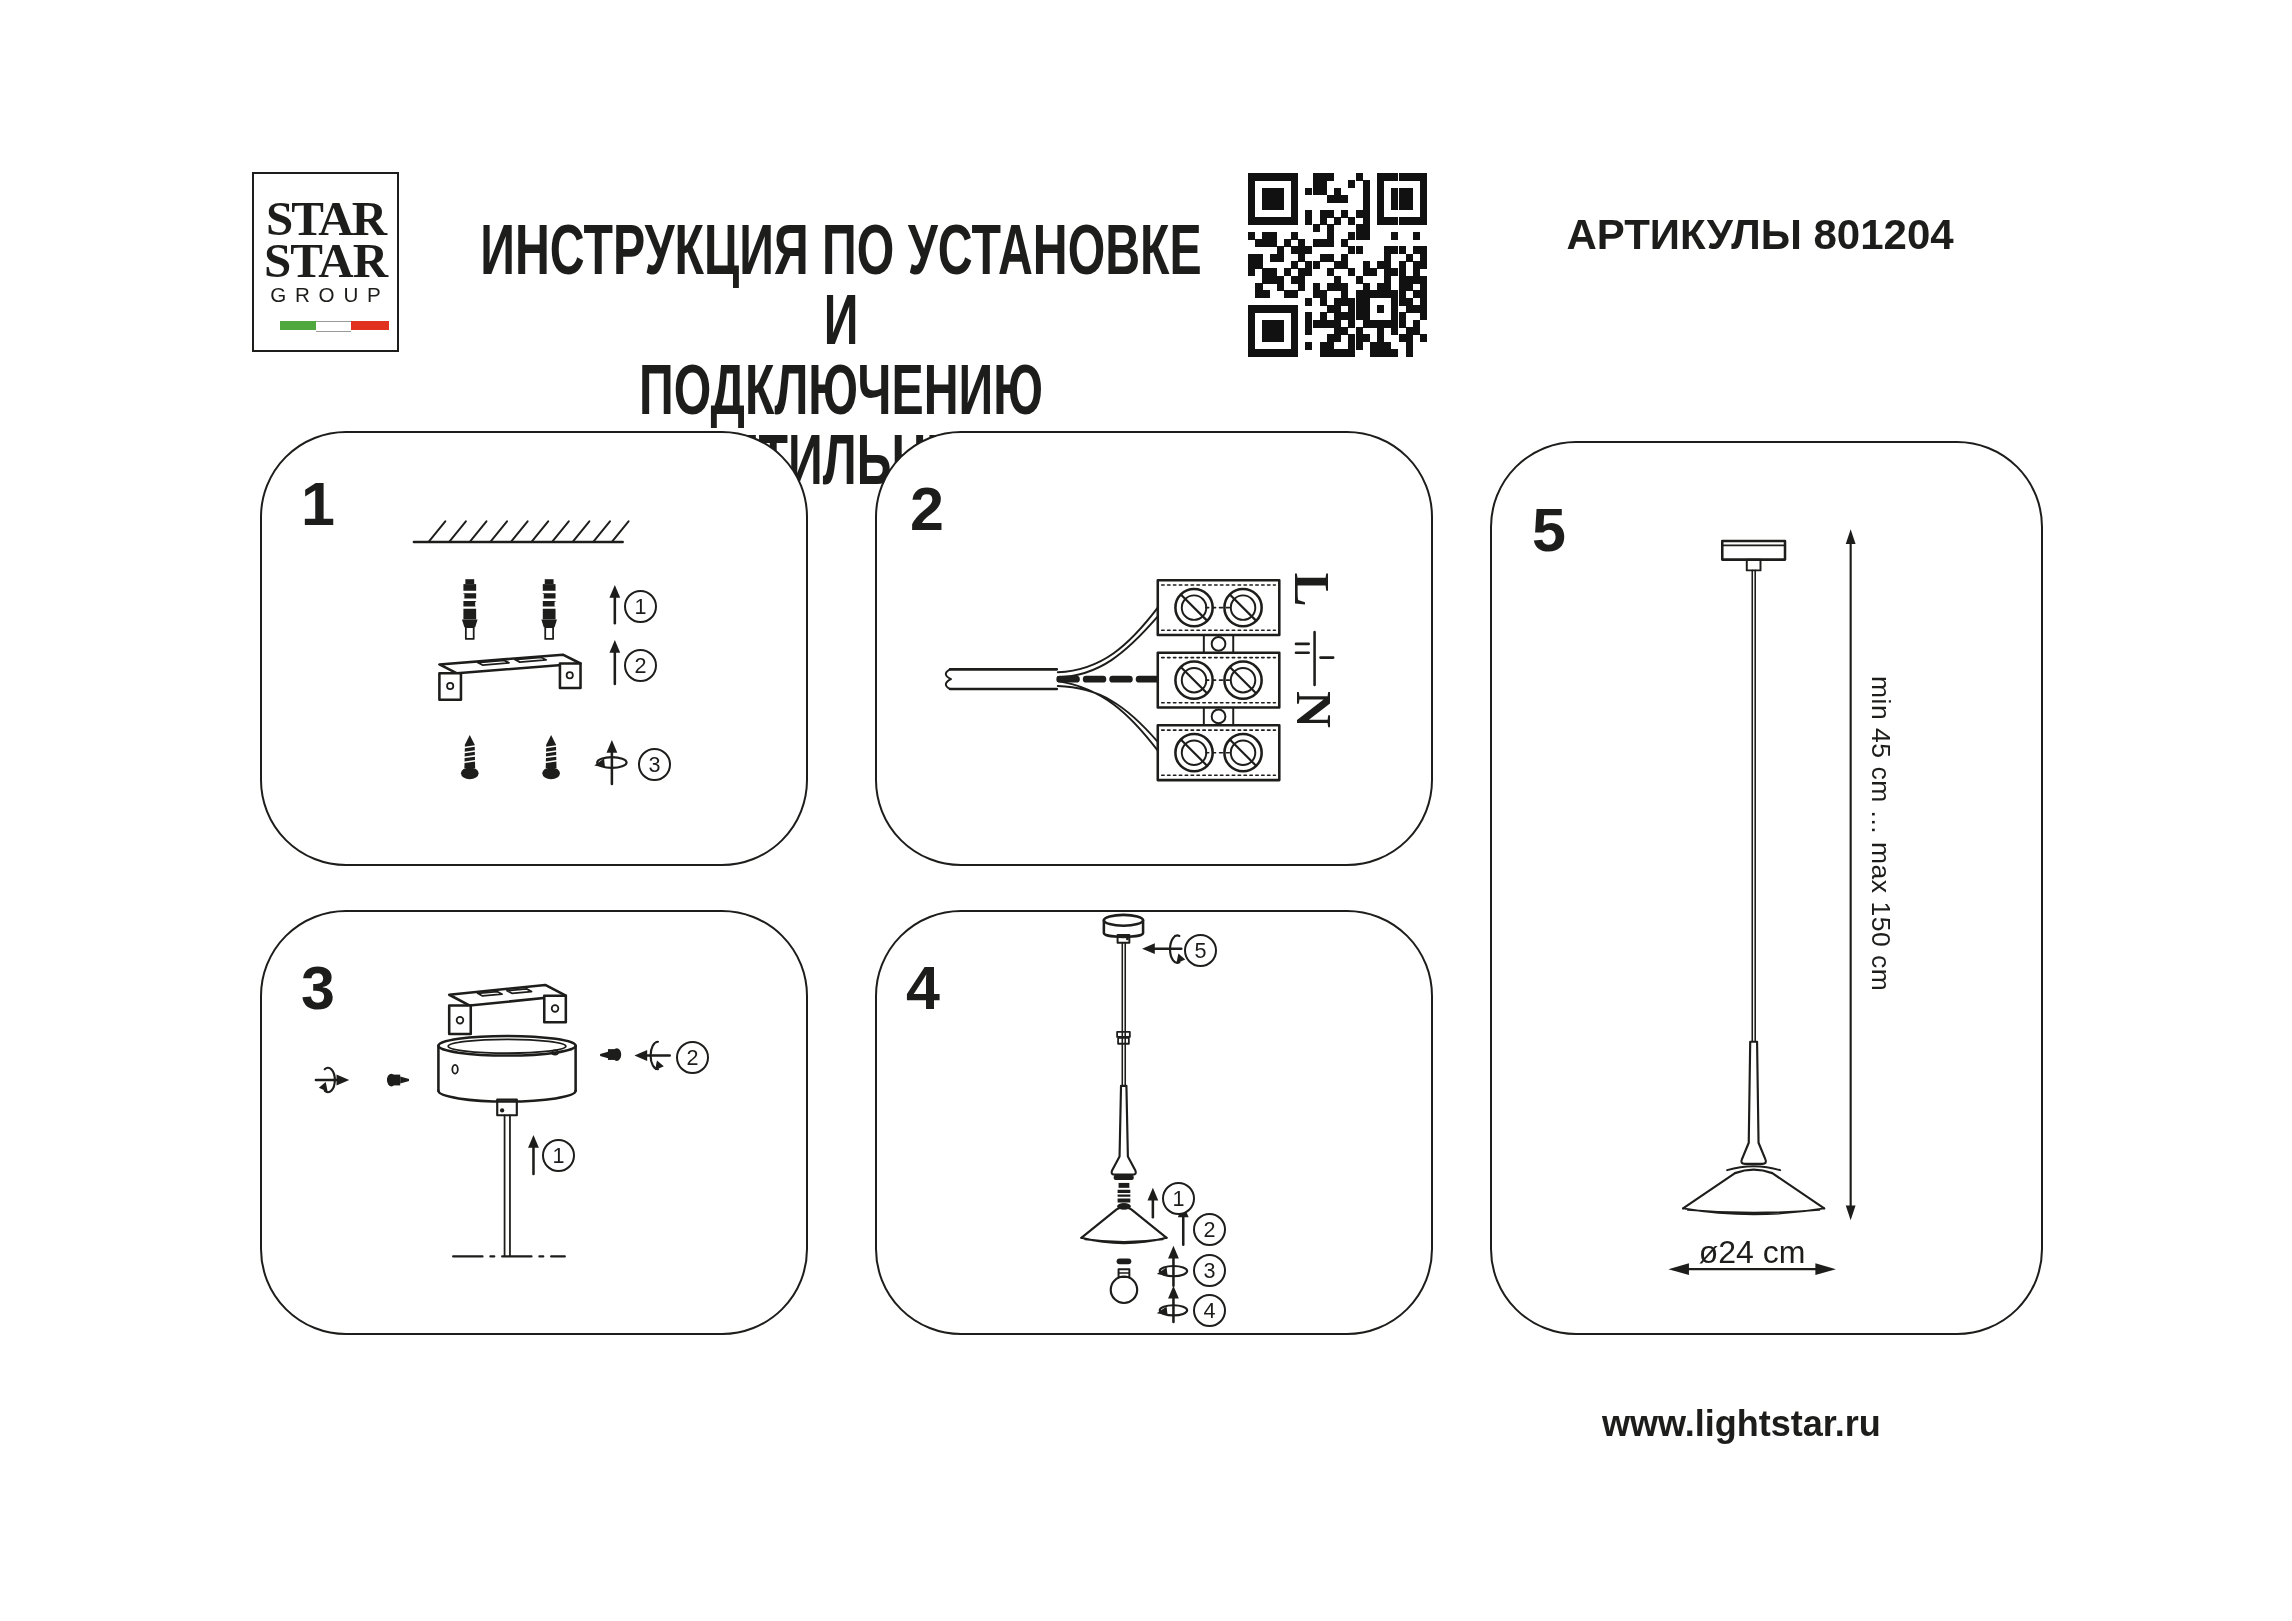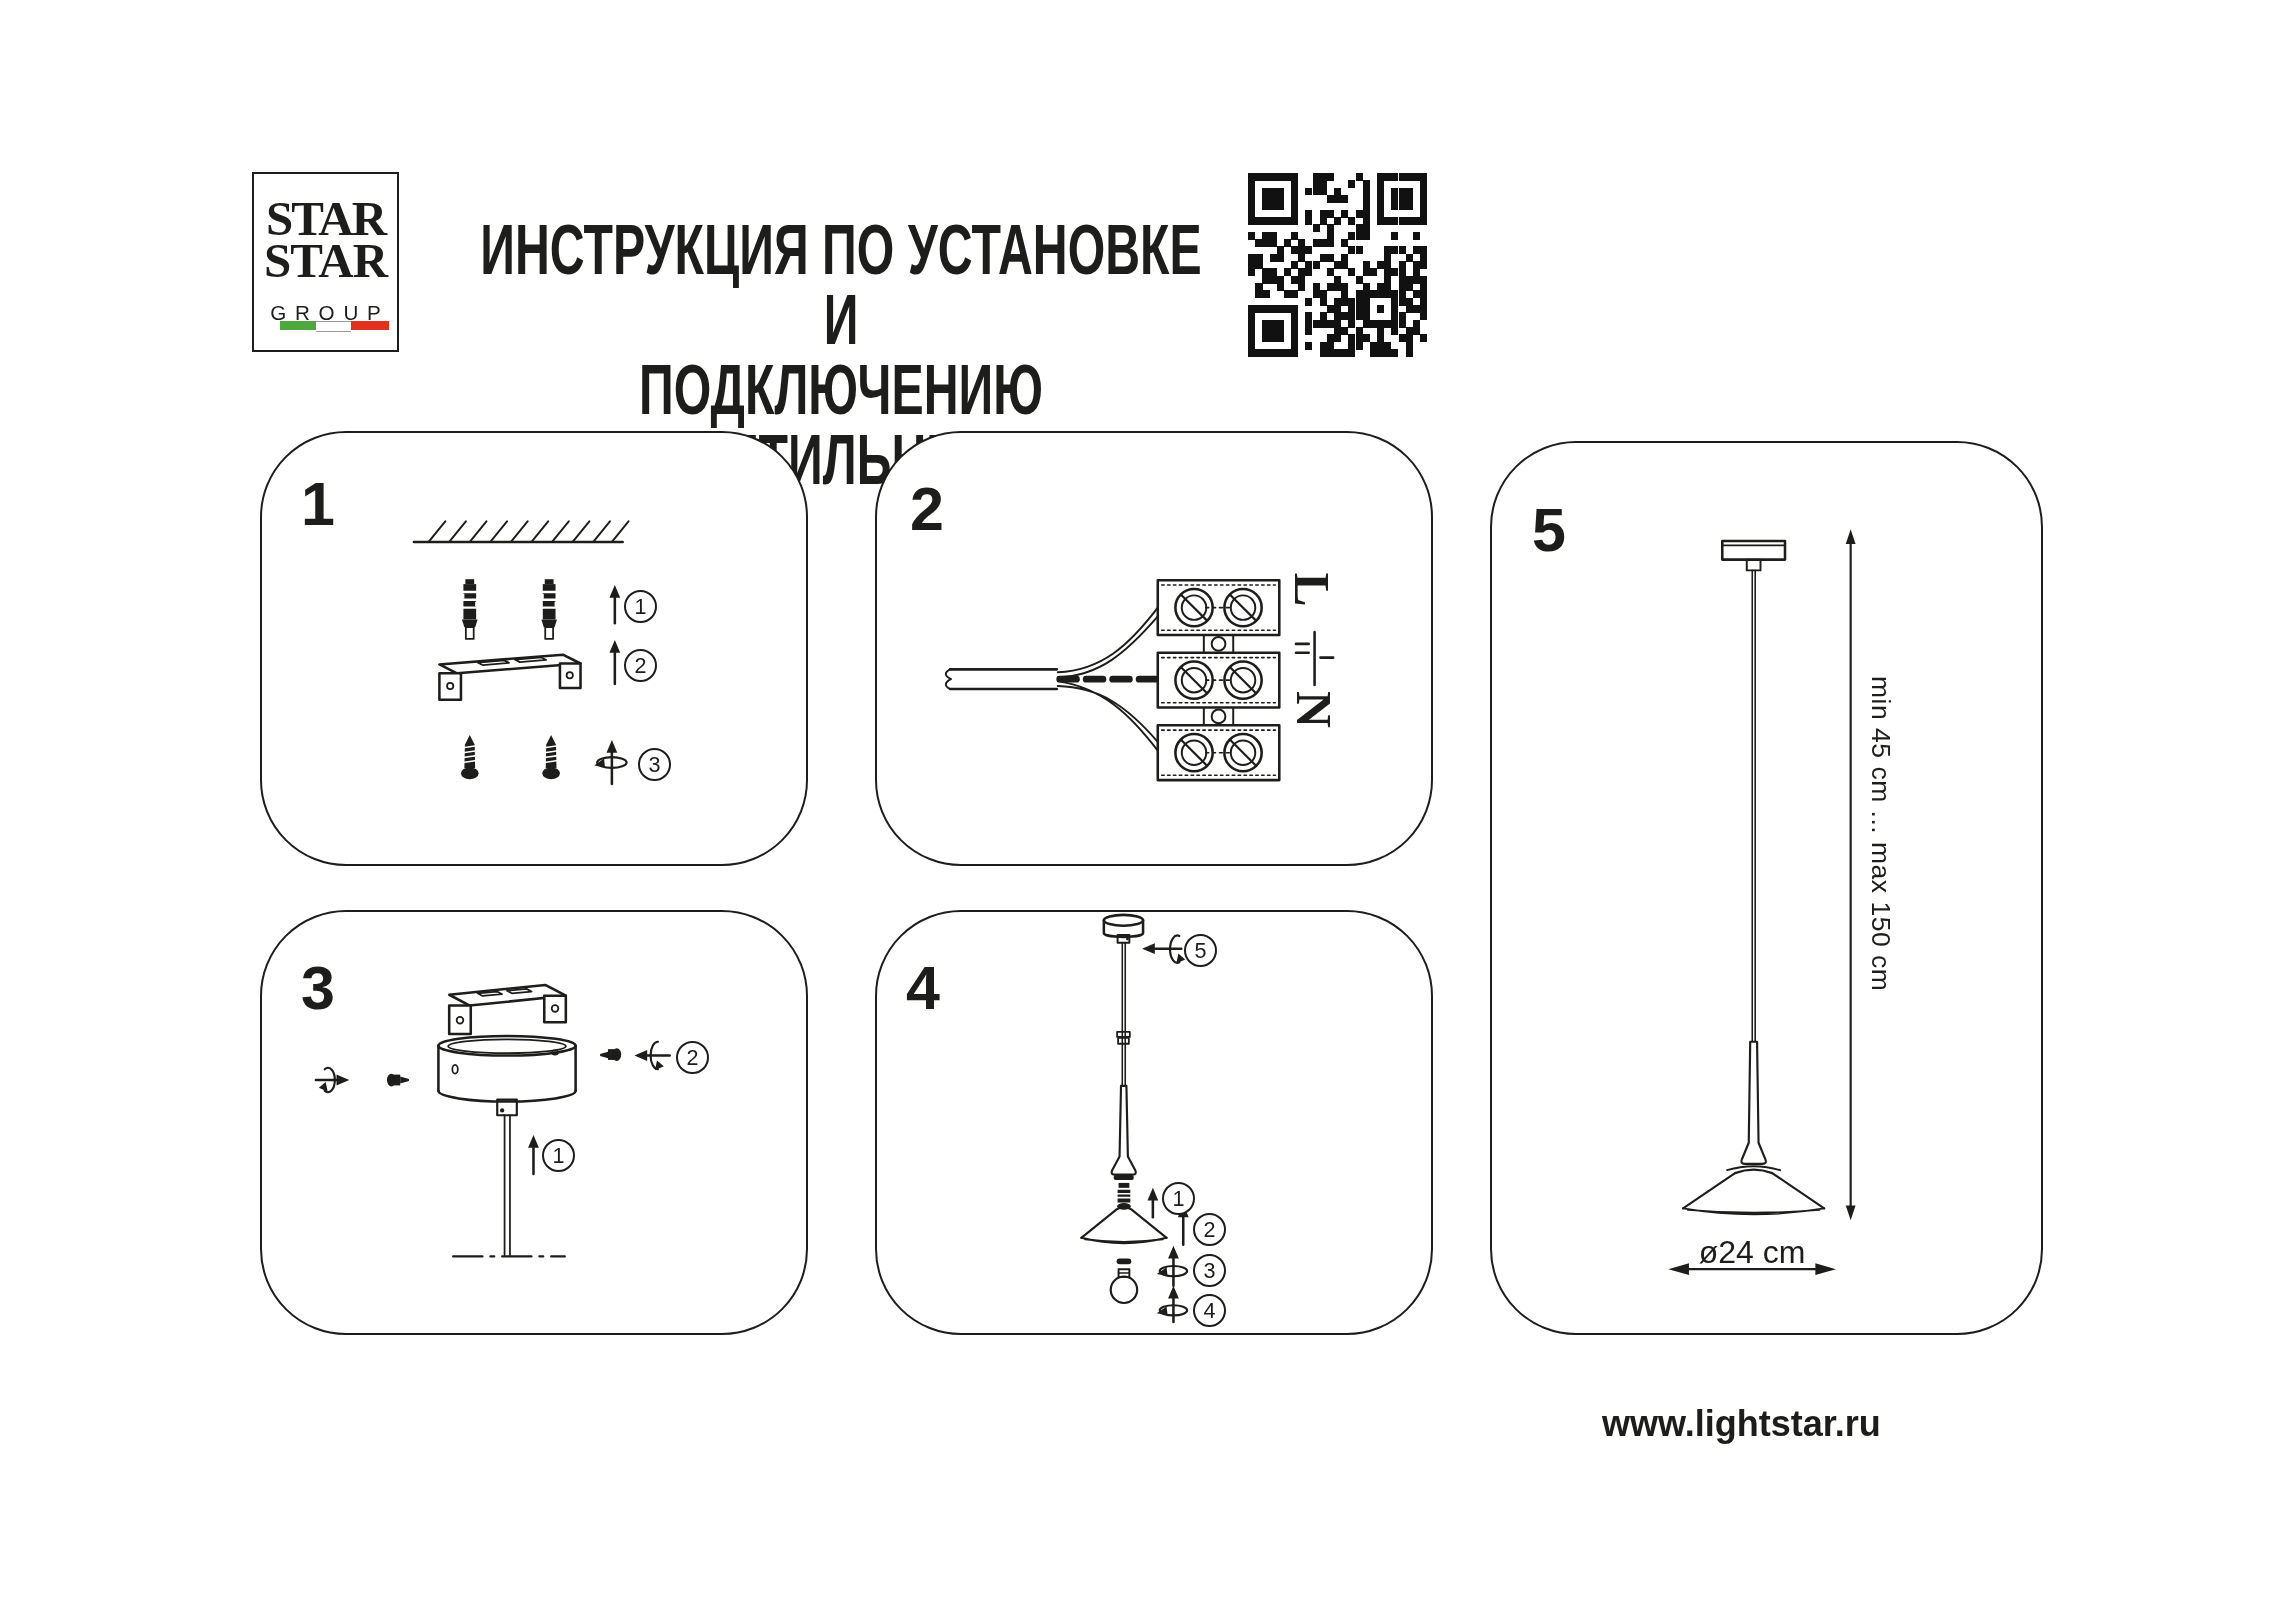--- a/index.html
+++ b/index.html
@@ -5,21 +5,21 @@
   html,body{margin:0;padding:0;background:#fff;}
   .page{position:relative;width:2293px;height:1621px;background:#fff;overflow:hidden;
         font-family:"Liberation Sans","DejaVu Sans",sans-serif;color:#1d1d1b;}
   .abs{position:absolute;}
   
   .logo-box{left:252px;top:172px;width:143px;height:176px;border:2px solid #1d1d1b;text-align:center;}
   .logo-w1{margin-top:23.5px;font-family:"Liberation Serif","DejaVu Serif",serif;font-weight:700;
            font-size:49px;line-height:41px;letter-spacing:-2px;}
   .logo-w2{font-family:"Liberation Serif","DejaVu Serif",serif;font-weight:700;
            font-size:49px;line-height:43px;letter-spacing:-1px;}
-  .logo-w3{font-size:20.6px;line-height:25.5px;letter-spacing:8.8px;text-indent:8.8px;font-weight:400;margin-top:18px;}
+  .logo-w3{font-size:20.6px;line-height:25.5px;letter-spacing:8.8px;text-indent:8.8px;font-weight:400;margin-top:0;}
   .logo-flag{position:absolute;left:25.5px;bottom:19.6px;width:110px;height:9.8px;display:flex;}
   .logo-flag div{height:100%;}
   
   .title{left:294px;top:215px;width:1094px;transform:scaleX(0.68);transform-origin:50% 0;
          text-align:center;font-weight:700;font-size:71px;line-height:70px;letter-spacing:0px;}
   
   .series-block{left:1558px;top:208px;width:404px;text-align:center;font-weight:700;}
   .series-line1{font-size:39px;line-height:45px;}
   .series-line2{font-size:42px;line-height:53px;}
   
@@ -387,20 +387,21 @@
       <i style="left:93px;top:176px;width:7.4px;height:7.6px;"></i>
       <i style="left:100px;top:176px;width:7.4px;height:7.6px;"></i>
       <i style="left:122px;top:176px;width:7.4px;height:7.6px;"></i>
       <i style="left:129px;top:176px;width:7.4px;height:7.6px;"></i>
       <i style="left:136px;top:176px;width:7.4px;height:7.6px;"></i>
       <i style="left:143px;top:176px;width:7.4px;height:7.6px;"></i>
       <i style="left:158px;top:176px;width:7.4px;height:7.6px;"></i>
     </div>
 
   <div class="abs series-block">
+    <div class="series-line2">АРТИКУЛЫ 801204</div>
   </div>
 
   <div class="abs panel p1"></div>
   <div class="abs panel p2"></div>
   <div class="abs panel p3"></div>
   <div class="abs panel p4"></div>
   <div class="abs panel p5"></div>
 
   <div class="abs panel-num" style="left:301px;top:474px;">1</div>
   <div class="abs panel-num" style="left:910px;top:479px;">2</div>

